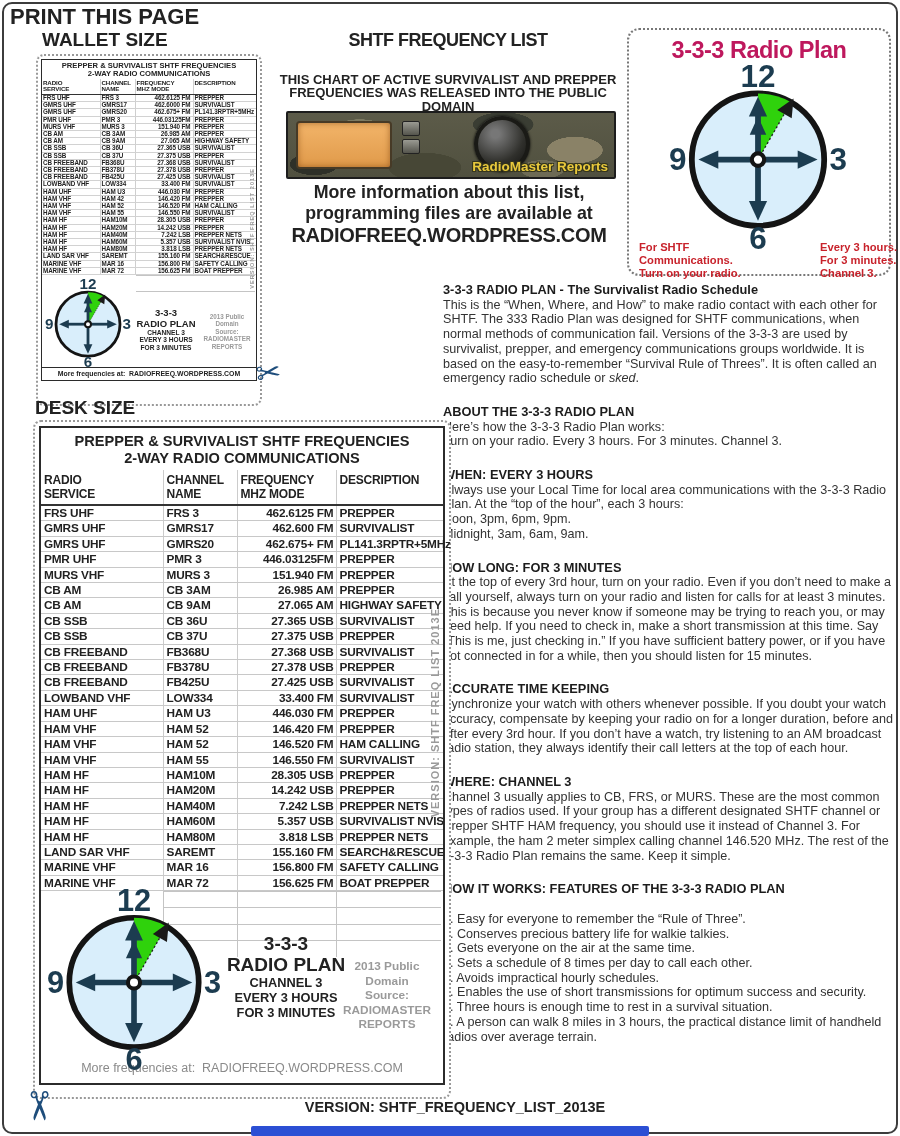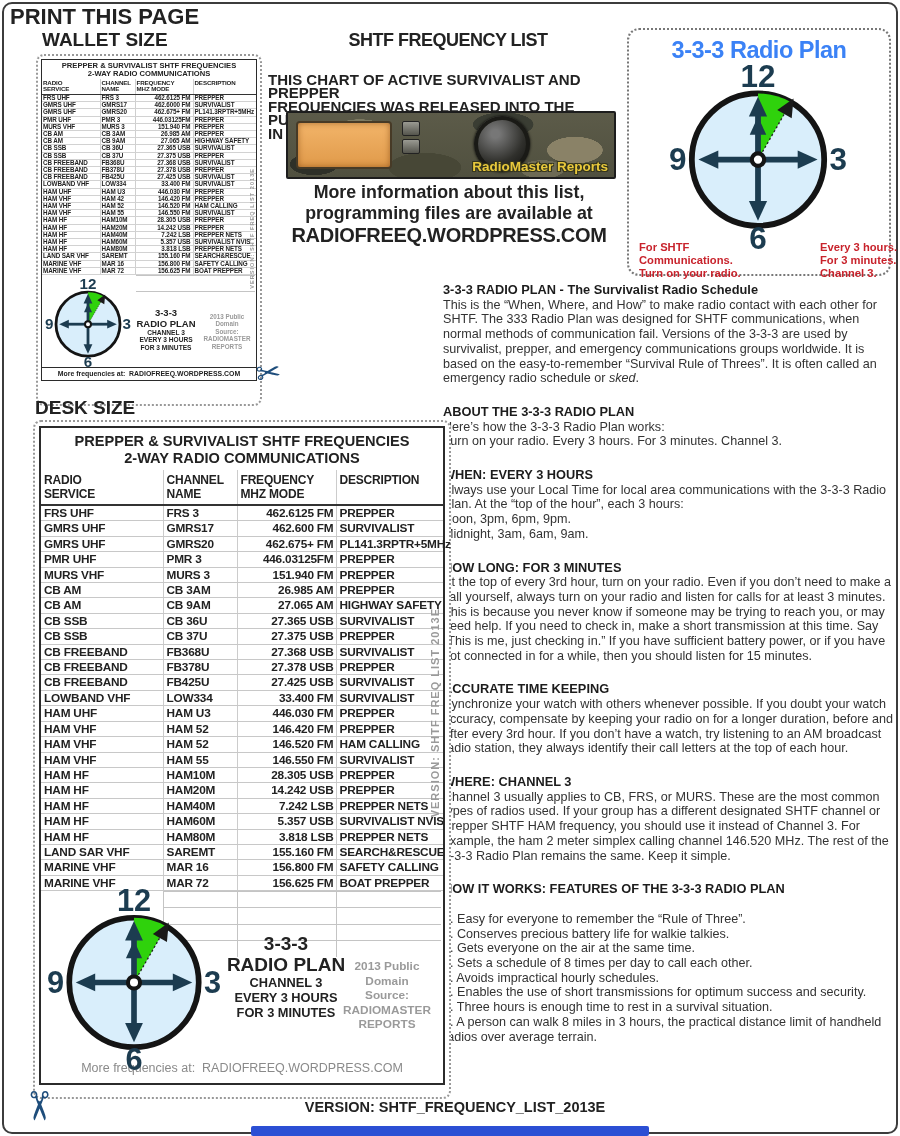--- a/index.html
+++ b/index.html
@@ -43,21 +43,21 @@
   .dmore{font-size:12.5px;font-weight:normal;text-align:center;color:#8a8a8a;padding:2px 0 4px;}
   .gridlines{background:repeating-linear-gradient(to bottom,#c4c4c4 0,#c4c4c4 1px,transparent 1px,transparent 16.5px);}
   .vline{border-left:1px solid #c4c4c4;}
 
   
   .plan-big{font-weight:bold;}
   .src{color:#9a9a9a;font-weight:bold;text-align:center;}
 
   
   .shtf-title{left:270px;top:30px;width:356px;font-size:18px;font-weight:bold;text-align:center;letter-spacing:-0.5px;}
-  .shtf-sub{left:268px;top:73px;width:360px;font-size:15px;font-weight:bold;line-height:13.4px;}
+  .shtf-sub{left:268px;top:73px;width:360px;font-size:13px;font-weight:bold;line-height:13.4px;text-align:center;}
   .radio-img{left:286px;top:111px;width:326px;height:64px;border:2px solid #1d1d1d;border-radius:2px;overflow:hidden;
     background:
       radial-gradient(ellipse 42px 16px at 22% 25%,#7d7a62 0 60%,transparent 61%),
       radial-gradient(ellipse 50px 20px at 66% 18%,#3a3d33 0 60%,transparent 61%),
       radial-gradient(ellipse 46px 22px at 88% 58%,#8a8267 0 60%,transparent 61%),
       radial-gradient(ellipse 60px 24px at 42% 85%,#474736 0 60%,transparent 61%),
       radial-gradient(ellipse 36px 15px at 78% 88%,#6e6b55 0 60%,transparent 61%),
       radial-gradient(ellipse 40px 18px at 8% 80%,#2e3028 0 60%,transparent 61%),
       linear-gradient(#5c5b49,#50503f);}
   .lcd{left:8px;top:8px;width:92px;height:44px;border:2px solid #473a26;border-radius:4px;
@@ -67,21 +67,21 @@
         box-shadow:inset 0 0 0 4px #1a1a16,0 0 3px #000;}
   .rbtn{width:16px;height:13px;background:linear-gradient(#9a9a92,#55554d);border:1px solid #222;border-radius:2px;}
   .radio-cap{right:6px;bottom:3px;font-size:13.5px;font-weight:bold;color:#e9c93c;
      text-shadow:1px 1px 0 #35351c,-1px 1px 0 #35351c,1px -1px 0 #35351c,-1px -1px 0 #35351c;margin-left:28px;}
   .more-info{left:268px;top:182px;width:362px;text-align:center;font-weight:bold;}
   .mi-line{font-size:17.8px;line-height:21px;}
   .mi-url{font-size:20px;line-height:23px;letter-spacing:-0.3px;}
 
   
   .plan-box{left:627px;top:28px;width:260px;height:244px;border:2px dotted #777;border-radius:12px;}
-  .plan-box-title{top:7px;left:0;width:100%;text-align:center;font-size:23.5px;font-weight:bold;color:#3b82f6;letter-spacing:-0.5px;}
+  .plan-box-title{top:7px;left:0;width:100%;text-align:center;font-size:23.5px;font-weight:bold;color:#be185d;letter-spacing:-0.5px;}
   .red-note{font-size:11.2px;line-height:13.2px;font-weight:bold;color:#c8232c;}
 
   
   .rcol{left:443px;top:283px;width:452px;font-size:12.6px;line-height:14.7px;color:#333;}
   .rcol h3{margin:0;font-size:12.8px;line-height:14.7px;color:#1c1c1c;}
   .sec{margin-bottom:19px;}
   .feat{margin-top:15px;}
   .it{font-style:italic;margin-top:36px;}
 
   .scissors{color:#1e4d7b;line-height:1;}

